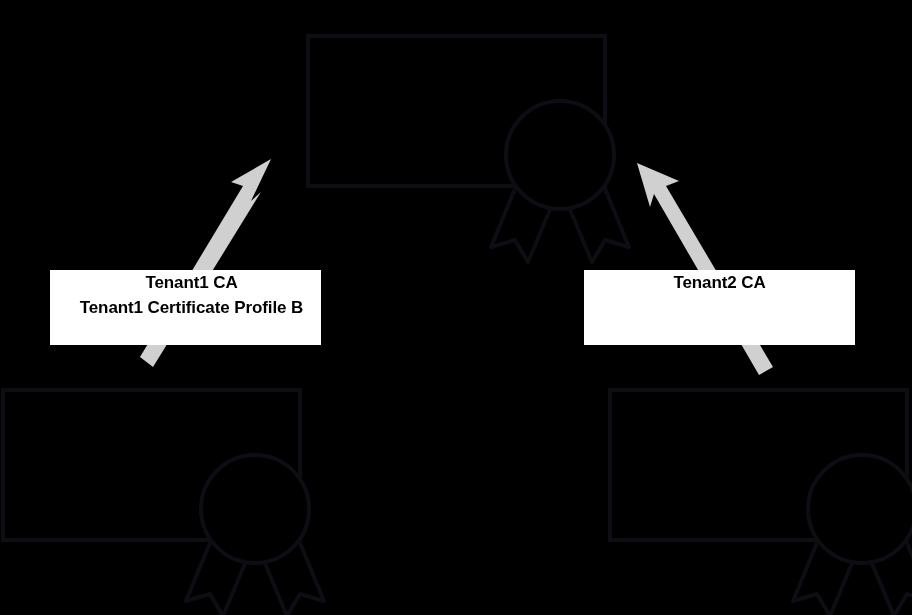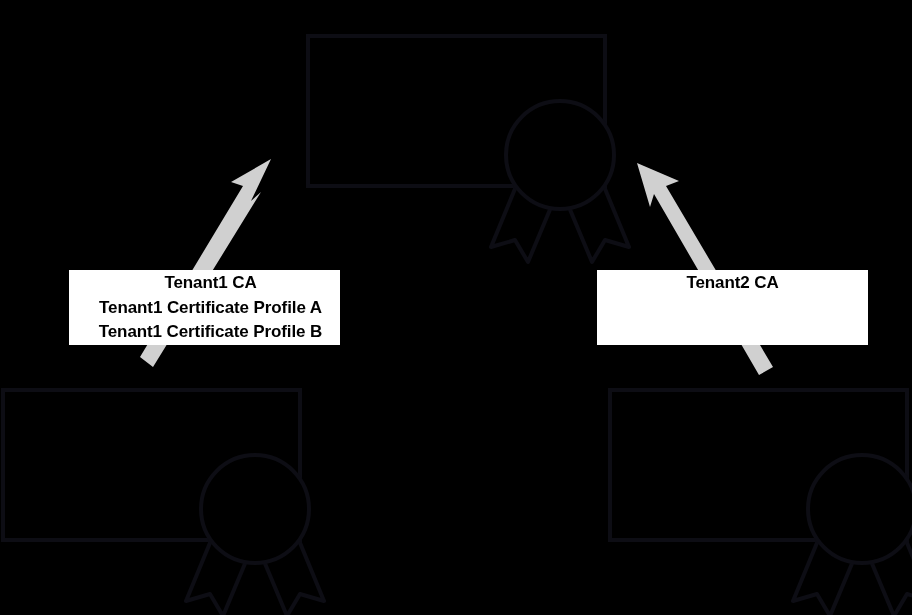--- a/index.html
+++ b/index.html
@@ -41,32 +41,31 @@
     line-height: 24.5px;
     text-align: center;
     white-space: nowrap;
     box-sizing: border-box;
     padding: 1px 4px 2px 4px;
     letter-spacing: -0.1px;
   }
   .label-line { display: block; }
 
   #label-tenant1 {
-    left: 69px;
+    left: 50px;
     top: 270px;
     width: 271px;
     height: 75px;
     padding-left: 16px;
   }
   #label-tenant2 {
     left: 584px;
     top: 270px;
     width: 271px;
     height: 75px;
-    margin-left: 13px;
   }
 </style>
 </head>
 <body>
 
 <div id="canvas">
 
   <svg class="layer" id="svg-layer" width="912" height="615" viewBox="0 0 912 615">
 
     <defs>
@@ -115,21 +114,20 @@
     <g transform="translate(608,388)">
       <use href="#certificate-glyph" xlink:href="#certificate-glyph"></use>
     </g>
 
   </svg>
 
   <div class="layer" id="label-layer">
 
     <div class="label-box" id="label-tenant1">
       <span class="label-line">Tenant1 CA</span>
-      <span class="label-line">Tenant1 Certificate Profile A</span>
       <span class="label-line">Tenant1 Certificate Profile B</span>
     </div>
 
     <div class="label-box" id="label-tenant2">
       <span class="label-line">Tenant2 CA</span>
     </div>
 
   </div>
 
 </div>

